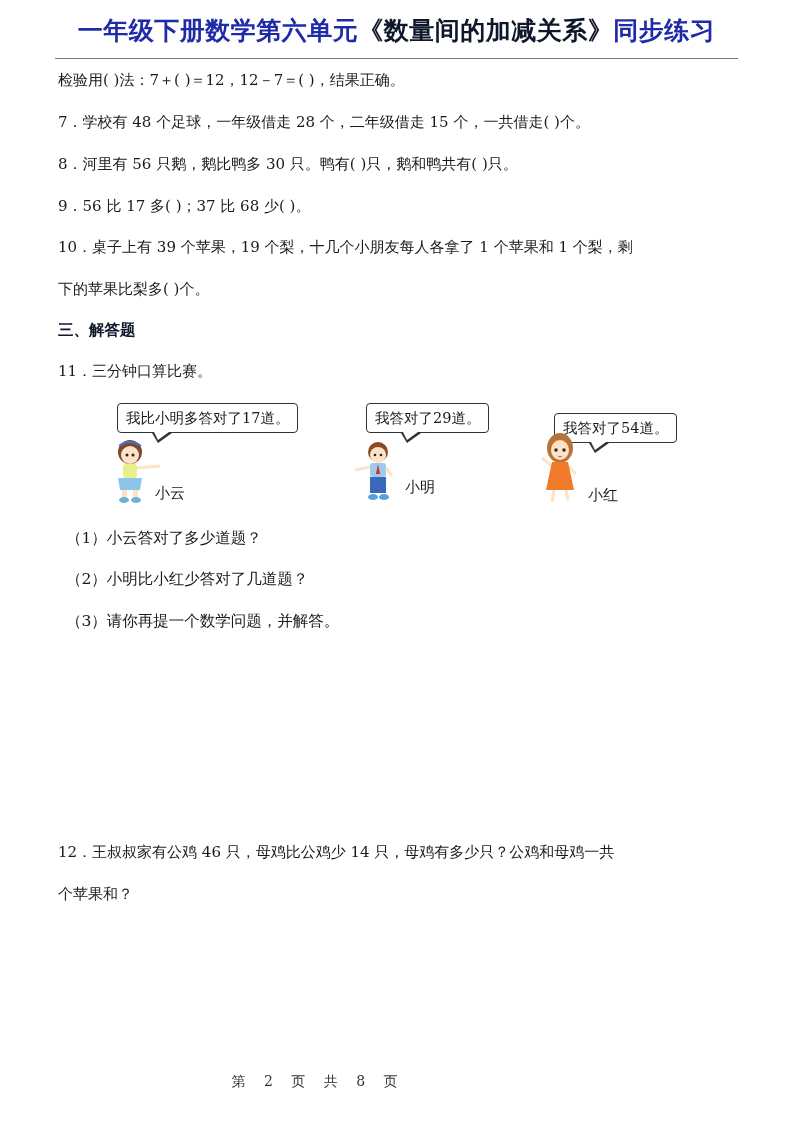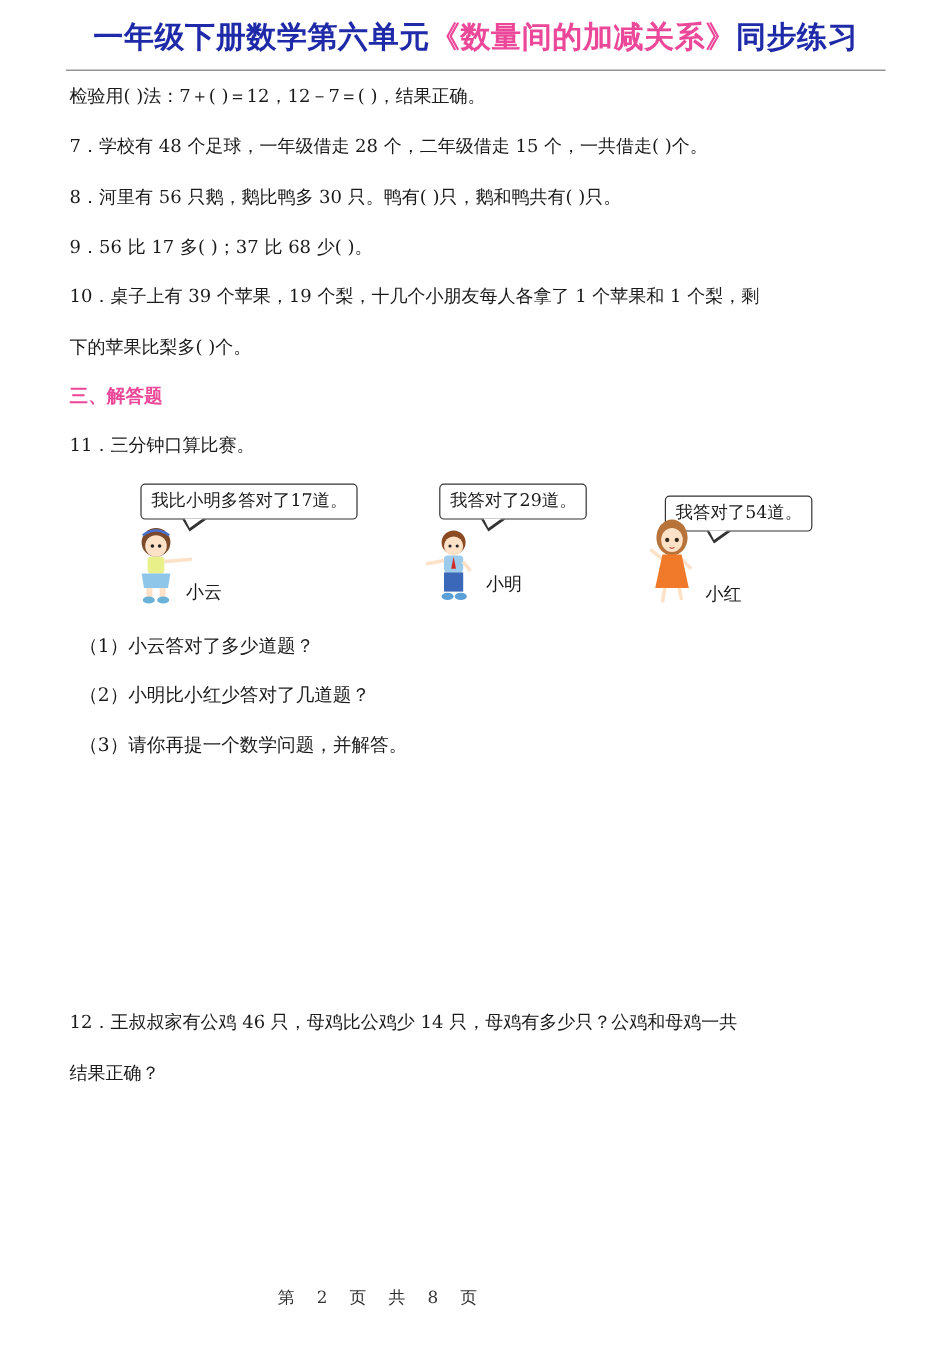--- a/index.html
+++ b/index.html
@@ -2,24 +2,24 @@
 <html><head>
   <meta charset="utf-8">
   <style>
     html, body { margin: 0; padding: 0; background: #ffffff; }
     body { width: 793px; height: 1122px; position: relative; overflow: hidden;
            font-family: "DejaVu Serif", "Liberation Serif", serif; color: #1a1a1a; }
     .title { position: absolute; top: 14px; left: 0; width: 793px; text-align: center;
              font-family: "DejaVu Sans", "Liberation Sans", sans-serif; font-weight: bold;
              font-size: 25px; letter-spacing: 0.5px; white-space: nowrap; }
     .title .blue { color: #1f2aa8; }
-    .title .red { color: #ec4899; }
+    .title .red { color: #0f172a; }
     .rule { position: absolute; top: 58px; left: 55px; width: 683px; height: 1px; background: #7a7a7a; }
     .line { position: absolute; left: 58px; font-size: 15px; white-space: nowrap; }
-    .section { position: absolute; left: 58px; top: 320px; color: #ec4899; font-weight: bold;
+    .section { position: absolute; left: 58px; top: 320px; color: #0f172a; font-weight: bold;
                font-size: 15.5px; font-family: "DejaVu Sans", "Liberation Sans", sans-serif; }
     .bubble { position: absolute; border: 1.5px solid #333; border-radius: 4px; background: #fff;
               font-size: 14.5px; padding: 3px 8px; white-space: nowrap; height: 22px; line-height: 22px; }
     .bubble .tail { position: absolute; bottom: -11px; width: 0; height: 0;
                     border-left: 6px solid transparent; border-right: 14px solid transparent;
                     border-top: 10px solid #333; }
     .bubble .tail-in { position: absolute; bottom: -8px; width: 0; height: 0;
                        border-left: 4px solid transparent; border-right: 11px solid transparent;
                        border-top: 8px solid #fff; }
     .char { position: absolute; }
@@ -103,15 +103,15 @@
   <line x1="16" y1="58" x2="14" y2="70" stroke="#fde2c8" stroke-width="3"></line>
   <line x1="28" y1="58" x2="30" y2="68" stroke="#fde2c8" stroke-width="3"></line>
 </svg>
 <div class="name" style="left:588px; top:486px;">小红</div>
 
 <div class="sub" style="top:528px;">（1）小云答对了多少道题？</div>
 <div class="sub" style="top:569px;text-align:right;">（2）小明比小红少答对了几道题？</div>
 <div class="sub" style="top:611px;">（3）请你再提一个数学问题，并解答。</div>
 
 <div class="line" style="top:843px;">12．王叔叔家有公鸡 46 只，母鸡比公鸡少 14 只，母鸡有多少只？公鸡和母鸡一共</div>
-<div class="line" style="top:885px;">结果正确？</div>
+<div class="line" style="top:885px;">个苹果和？</div>
 
 <div class="footer">第 2 页 共 8 页</div>
 
 </body></html>

